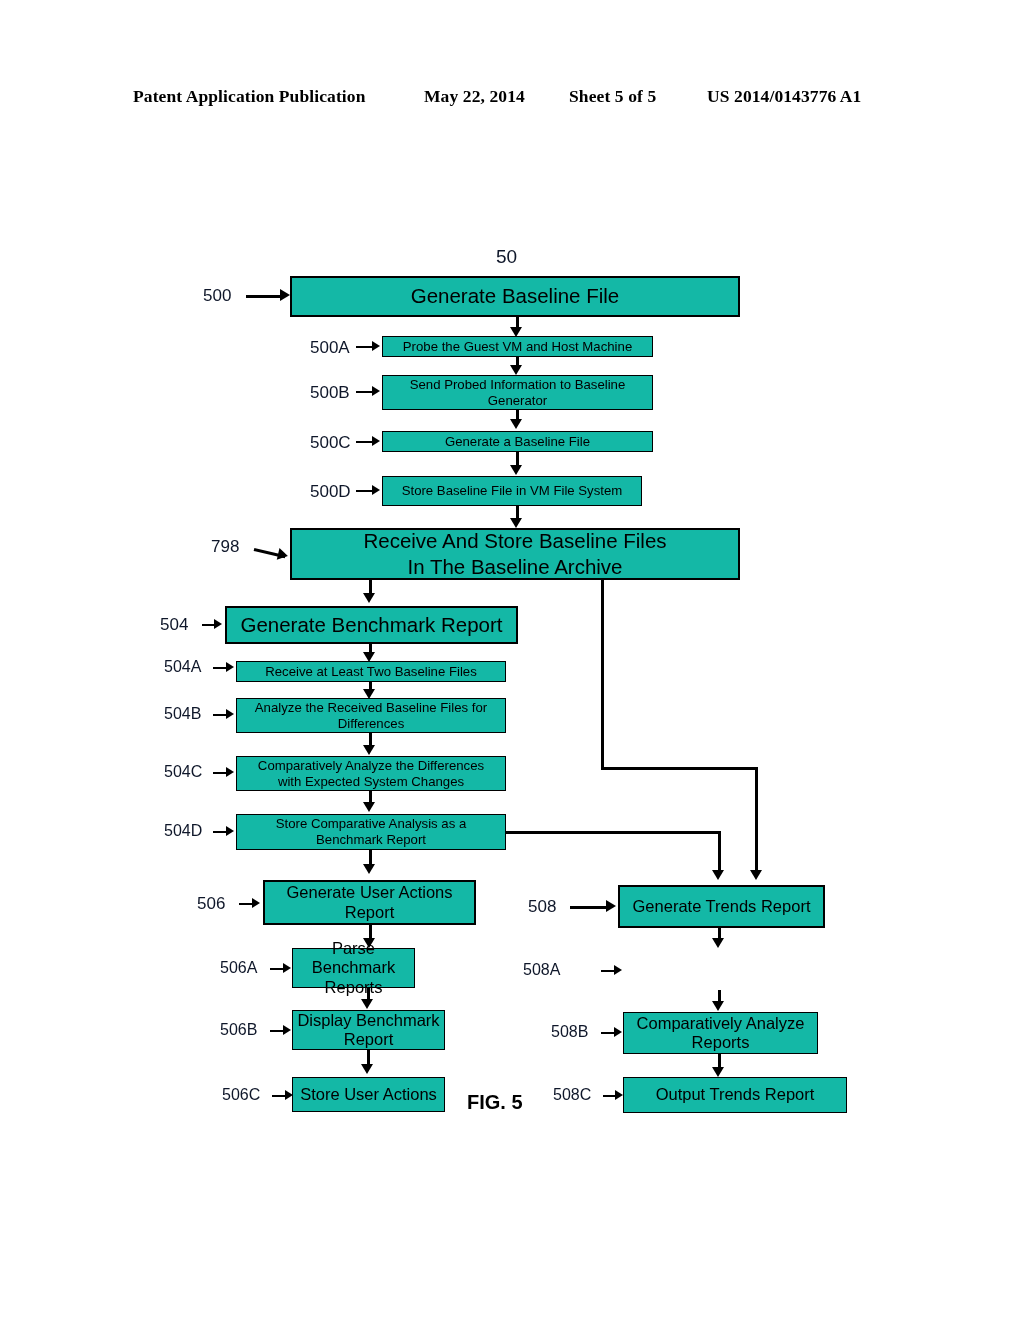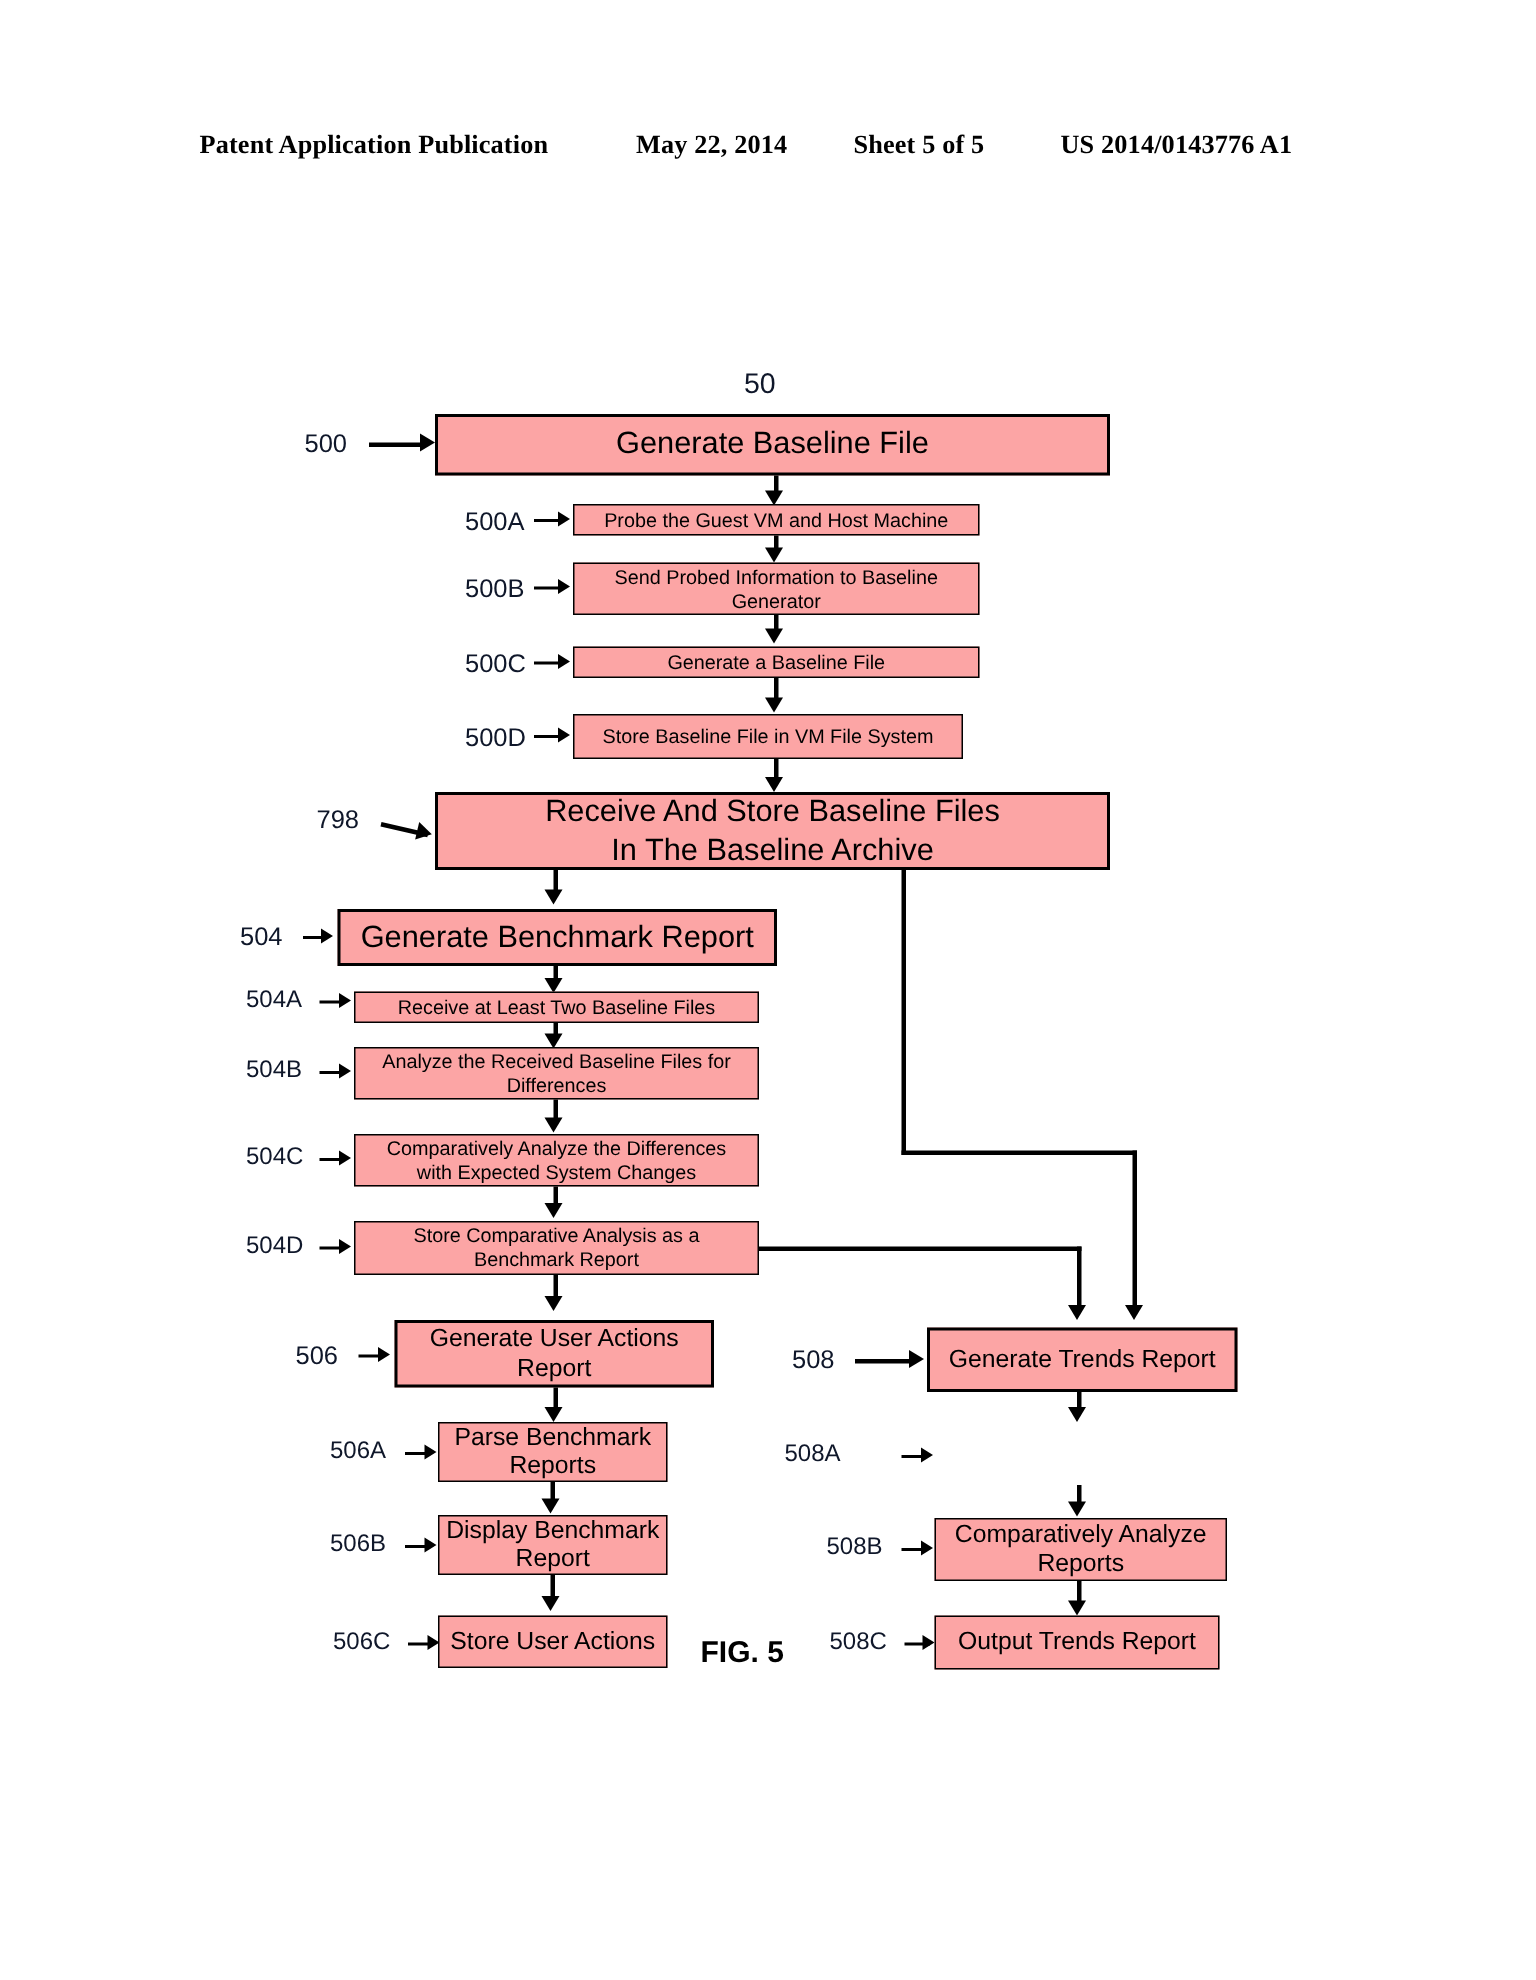--- a/index.html
+++ b/index.html
@@ -27,21 +27,21 @@
   .hdr span{position:absolute;top:0;}
   .hdr .h1{left:133px;}
   .hdr .h2{left:424px;}
   .hdr .h3{left:569px;}
   .hdr .h4{left:707px;}
 
   
   .box{
     position:absolute;
     box-sizing:border-box;
-    background:#fca5a5;
+    background:#14b8a6;
     display:flex;
     align-items:center;
     justify-content:center;
     text-align:center;
     line-height:1.18;
     color:#000;
   }
   .box.big{border:2.6px solid #000;}
   .box.sub{border:1.6px solid #000;}
 
@@ -253,21 +253,21 @@
     <span>Report</span>
   </div>
 
   <div class="vline" style="left:369px;top:925px;height:15px;"></div>
   <div class="adown" style="left:363px;top:938px;"></div>
 
   <div class="ref lbl small" style="left:220px;top:959px;">506A</div>
   <div class="hline thin" style="left:270px;top:968px;width:17px;"></div>
   <div class="aright sm" style="left:283px;top:963px;"></div>
 
-  <div class="box sub f-md" style="left:292px;top:948px;width:153px;height:40px;flex-direction:column;">
+  <div class="box sub f-md" style="left:292px;top:948px;width:123px;height:40px;flex-direction:column;">
     <span>Parse Benchmark</span>
     <span>Reports</span>
   </div>
 
   <div class="vline" style="left:367px;top:988px;height:13px;"></div>
   <div class="adown" style="left:361px;top:999px;"></div>
 
   <div class="ref lbl small" style="left:220px;top:1021px;">506B</div>
   <div class="hline thin" style="left:270px;top:1030px;width:17px;"></div>
   <div class="aright sm" style="left:283px;top:1025px;"></div>
@@ -316,19 +316,19 @@
     <span>Reports</span>
   </div>
 
   <div class="vline" style="left:718px;top:1054px;height:15px;"></div>
   <div class="adown" style="left:712px;top:1067px;"></div>
 
   <div class="ref lbl small" style="left:553px;top:1086px;">508C</div>
   <div class="hline thin" style="left:603px;top:1095px;width:17px;"></div>
   <div class="aright sm" style="left:615px;top:1090px;"></div>
 
-  <div class="box sub f-md" style="left:623px;top:1077px;width:190px;height:36px;">
+  <div class="box sub f-md" style="left:623px;top:1077px;width:224px;height:36px;">
     <span>Output Trends Report</span>
   </div>
 
   <div class="figcap" style="left:467px;top:1091px;">FIG. 5</div>
 
 </div>
 
 </body></html>

